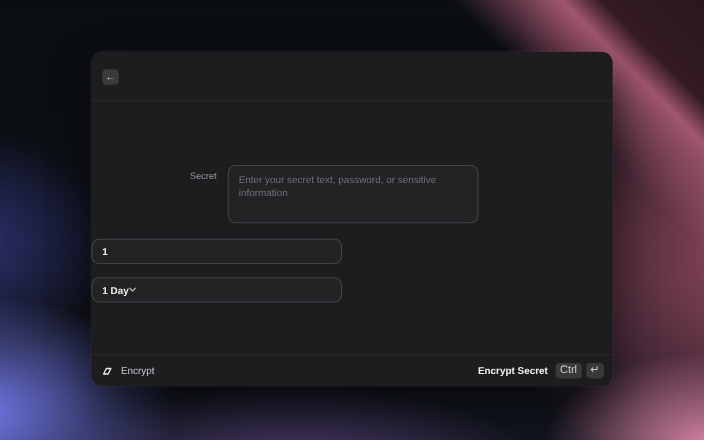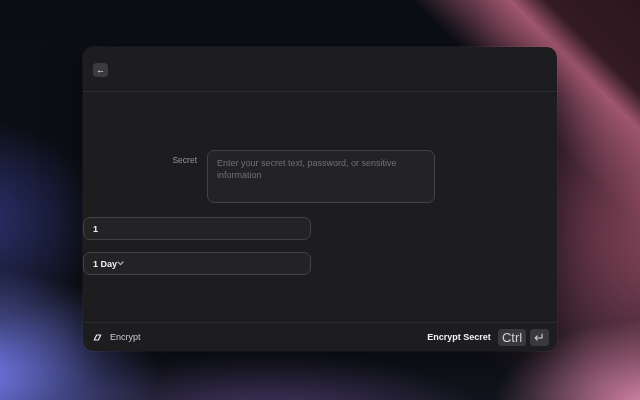--- a/index.html
+++ b/index.html
@@ -77,21 +77,21 @@
     border-top: 1px solid #2b2b2e;
     display: flex; align-items: center; justify-content: space-between;
     padding: 0 8px 0 9px;
   }
   .footer-left { display: flex; align-items: flex-start; gap: 7px; }
   .footer-left .app-name { font-size: 9px; color: #c9c9cd; }
   .footer-right { display: flex; align-items: center; gap: 4px; }
   .action-label { font-size: 9px; font-weight: 700; color: #f2f2f4; margin-right: 3px; }
   kbd {
     font-family: "Liberation Sans", sans-serif;
-    background: #39393c; color: #cfcfd3; font-size: 13px; line-height: 1;
+    background: #39393c; color: #cfcfd3; font-size: 10px; line-height: 1;
     padding: 2px 4px; border-radius: 3.5px; min-width: 8px; text-align: center;
     display: inline-block;
   }
 </style>
 </head>
 <body>
 
 <div class="desktop">
   <div class="window">
 

